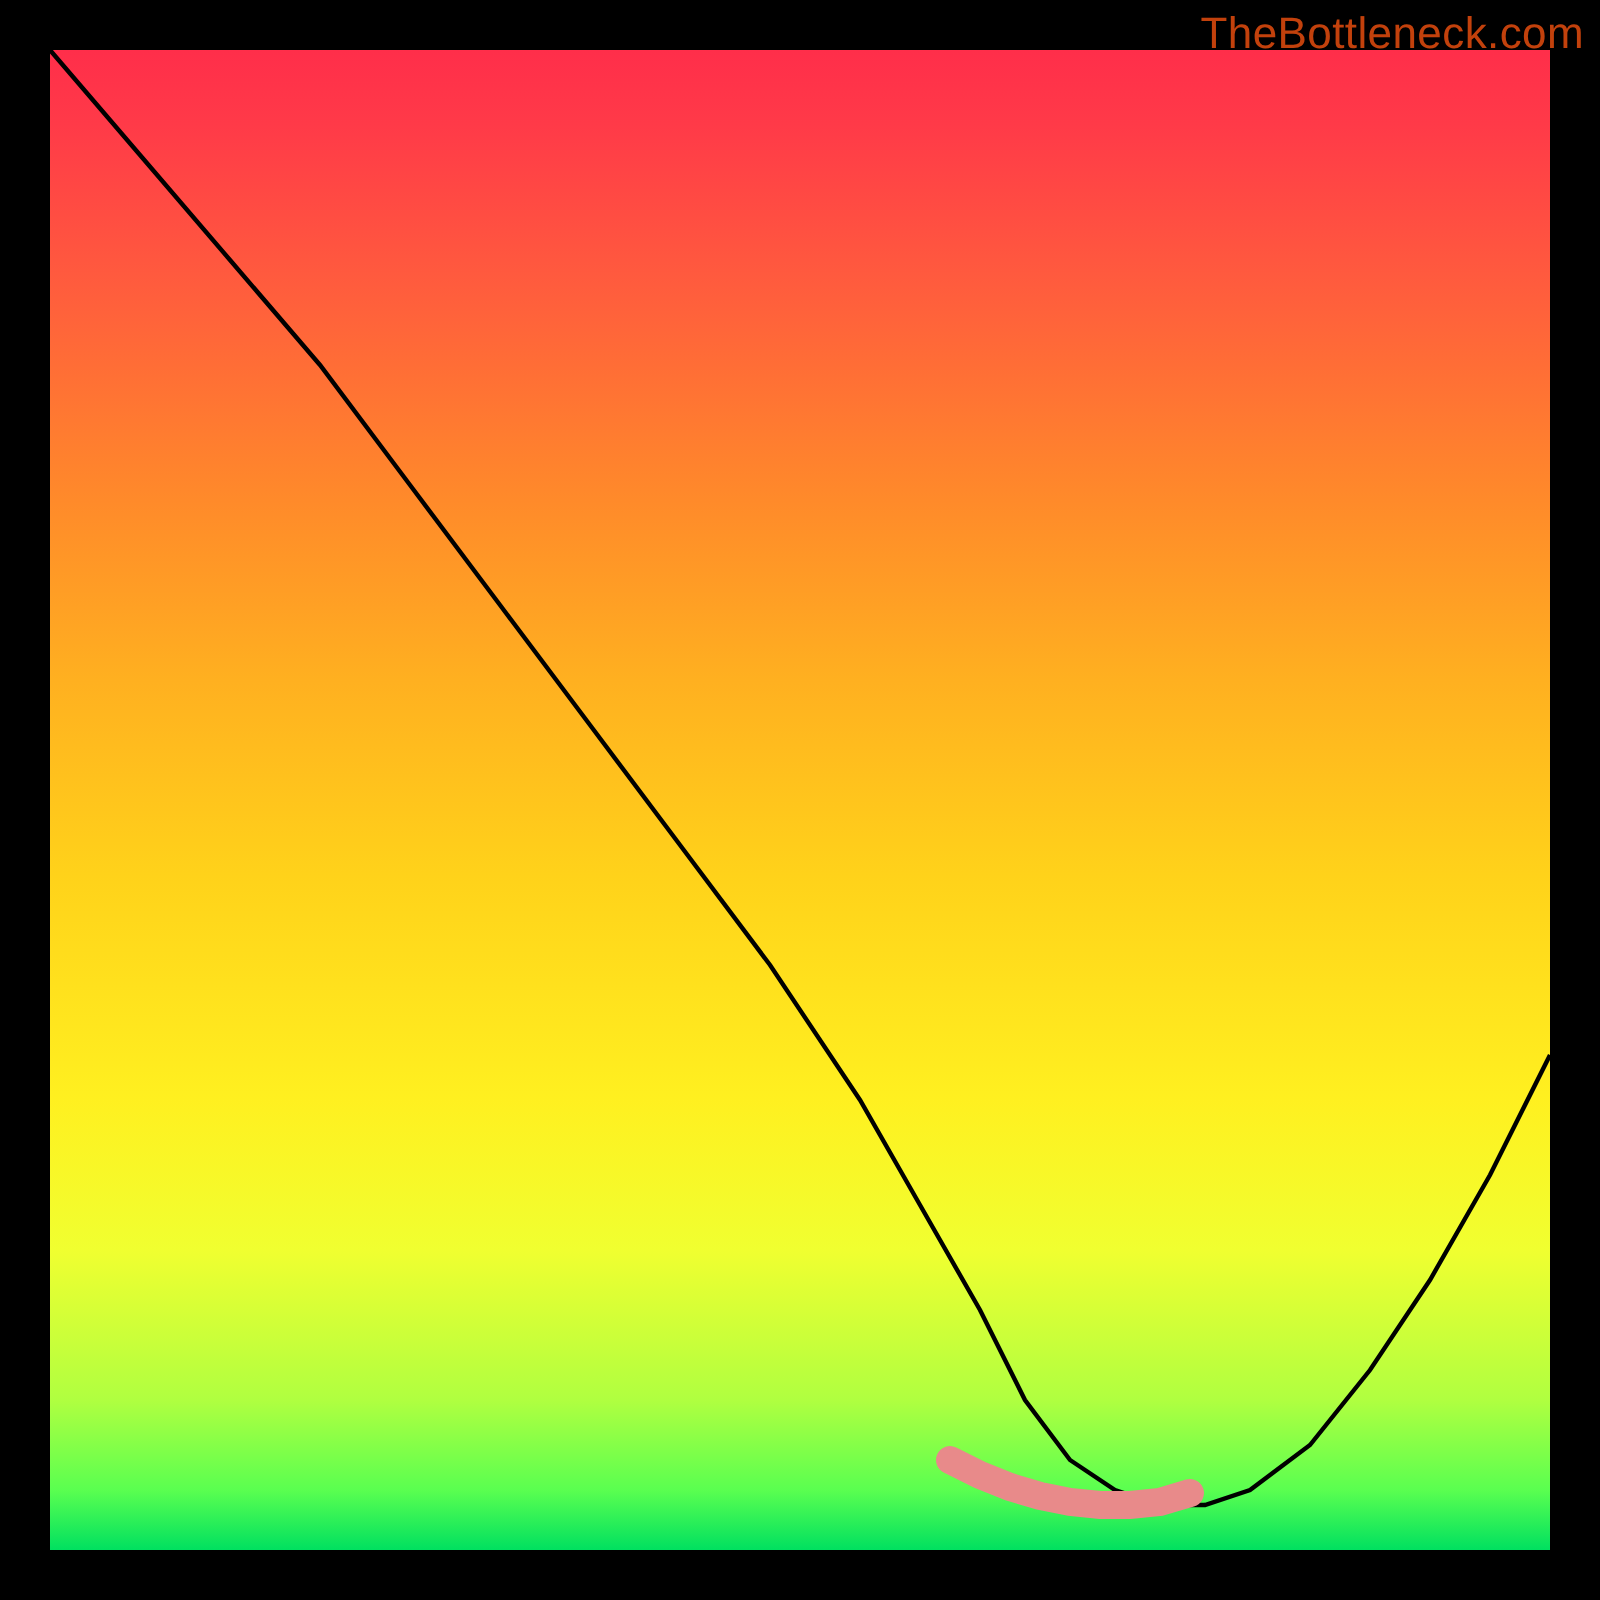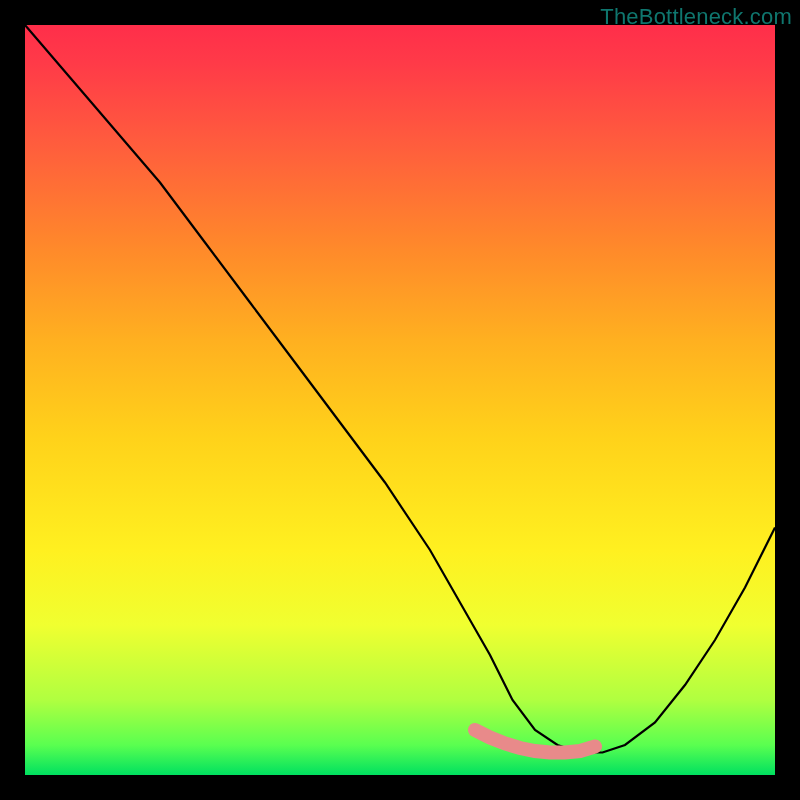--- a/index.html
+++ b/index.html
@@ -26,21 +26,21 @@
     #fff020 70%,
     #f0ff30 80%,
     #b0ff40 90%,
     #5aff50 96%,
     #00e060 100%);
 }
 .watermark {
   position: absolute;
   top: 4px;
   right: 8px;
-  color: #0f766e;
+  color: #c2410c;
   font-family: Arial, Helvetica, sans-serif;
   font-size: 22px;
   letter-spacing: 0.2px;
 }
 svg.curve {
   position: absolute;
   left: 0;
   top: 0;
   width: 750px;
   height: 750px;

